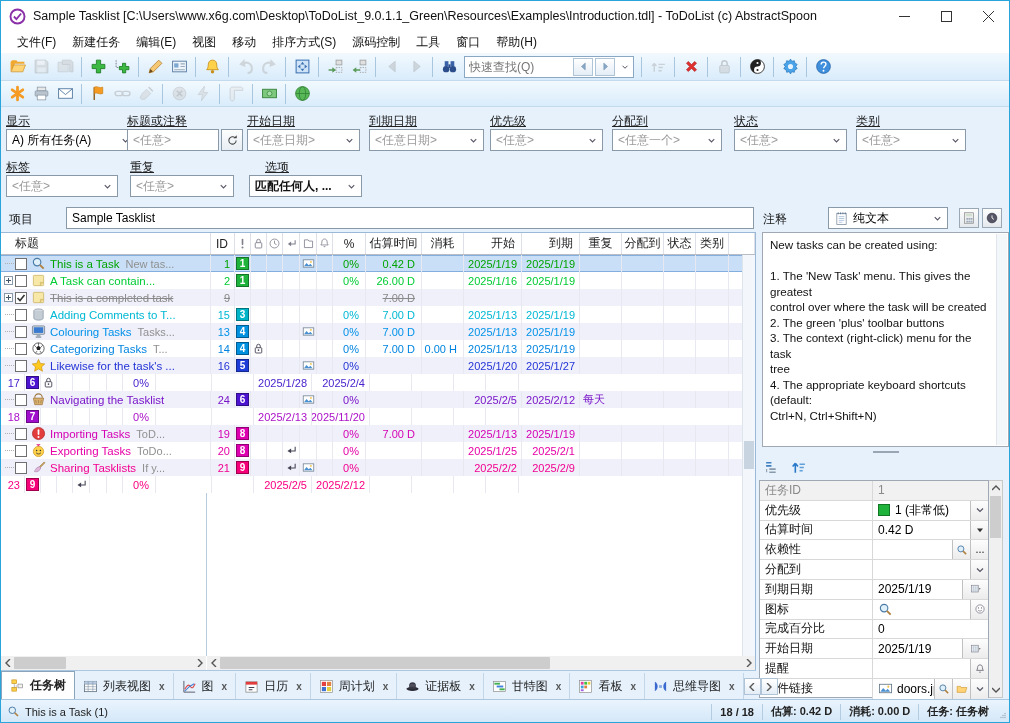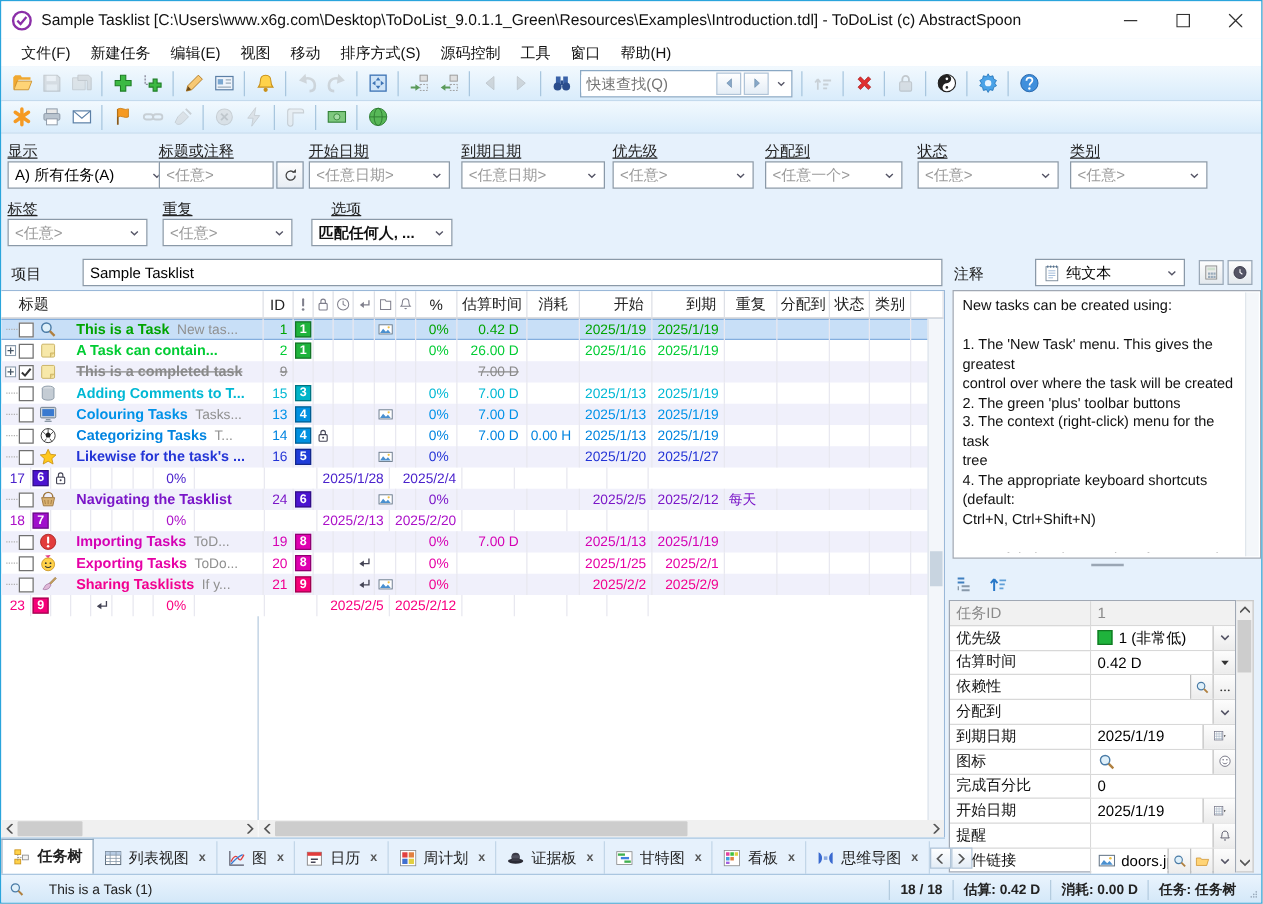--- a/index.html
+++ b/index.html
@@ -55,21 +55,21 @@
   .hcell { display:flex; align-items:center; border-right:1px solid #dde0e6; height:100%; overflow:hidden; justify-content:center; }
   .hcell.left { justify-content:flex-start; padding-left:14px; }
   .hcell.right { justify-content:flex-end; padding-right:6px; }
   .hcell svg { width:13px; height:13px; opacity:.75; }
   .trow { display:flex; height:17px; font-size:11px; align-items:stretch; }
   .trow.alt { background:#f0f0fb; }
   .trow.sel { background:#c8dff7; box-shadow:inset 0 1px 0 #84aede, inset 0 -1px 0 #84aede; }
   .tcell { display:flex; align-items:center; border-right:1px solid #e8e8f0; overflow:hidden; white-space:nowrap; }
   .tcell.right { justify-content:flex-end; }
   .tcell.center { justify-content:center; }
-  .ttl { font-weight:bold; font-size:11.5px; margin-right:6px;margin-left:11px; }
+  .ttl { font-weight:normal; font-size:11.5px; margin-right:6px; }
   .sub { color:#909090; font-size:11px; }
   .done .ttl, .done .sub, .done .num { text-decoration:line-through; color:#8a8a8a !important; }
   .tree-dots { width:9px; border-top:1px dotted #b0b0b0; margin:0 1px; }
   .expand-box { width:9px; height:9px; flex:none; margin-right:2px; }
   .cbx { width:12px; height:12px; border:1px solid #707070; background:#fff; flex:none; margin-right:4px; display:flex; align-items:center; justify-content:center; }
   .cbx svg { width:10px; height:10px; }
   .ricon { width:15px; height:15px; flex:none; margin-right:4px; }
   .ricon svg { width:15px; height:15px; }
   .pri-box { width:13px; height:13px; margin:auto; color:#fff; font-size:10px; font-weight:bold; display:flex; align-items:center; justify-content:center; border:1px solid rgba(0,0,0,.35); }
   .cell-ic svg { width:13px; height:13px; margin:auto; }
@@ -111,21 +111,21 @@
   .tab { height:26px; display:flex; align-items:center; padding:0 8px; font-size:12px; color:#222; border-right:1px solid #c2d6e8; gap:5px; white-space:nowrap; }
   .tab svg { width:15px; height:15px; }
   .tab .closex { font-size:10px; font-weight:bold; color:#555; margin-left:3px; }
   .tab.active { background:#fff; border:1px solid #8aa4bc; border-bottom:none; font-weight:bold; height:28px; }
   #tab-scroll { margin-left:auto; display:flex; margin-bottom:4px; margin-right:4px; }
   #tab-scroll .hs-btn { border:1px solid #b0c4d8; background:linear-gradient(#fff,#e4edf6); width:17px; height:17px; }
 
   
   #statusbar { position:absolute; left:0; top:698px; width:100%; height:24px; background:linear-gradient(#eaf4fd,#d3e7f8); border-top:1px solid #aac6e0; display:flex; align-items:center; font-size:11px; color:#222; }
   #statusbar .seg { padding:0 8px; border-left:1px solid #b4ccdf; height:16px; display:flex; align-items:center; font-weight:bold; white-space:nowrap; }
-  #sb-left { flex:1; display:flex; align-items:center; gap:19px; padding-left:6px; }
+  #sb-left { flex:1; display:flex; align-items:center; gap:5px; padding-left:6px; }
   #sb-left svg { width:13px; height:13px; }
   #grip { width:12px; height:100%; display:flex; align-items:flex-end; justify-content:flex-end; padding:3px; }
 </style>
 </head>
 <body>
 
 <div id="window">
 
   <div id="titlebar">
     <span class="app-ico">
@@ -1049,21 +1049,21 @@
           </span>
           <span class="tcell center cell-ic" style="width:16px"></span>
           <span class="tcell center" style="width:16px"></span>
           <span class="tcell center cell-ic" style="width:17px"></span>
           <span class="tcell center cell-ic" style="width:17px"></span>
           <span class="tcell center" style="width:16px"></span>
           <span class="tcell right num" style="width:33px;padding-right:6px;color:#ab10c8">0%</span>
           <span class="tcell right num" style="width:56px;padding-right:6px;color:#ab10c8"></span>
           <span class="tcell right num" style="width:42px;padding-right:6px;color:#ab10c8"></span>
           <span class="tcell right num" style="width:58px;padding-right:4px;color:#ab10c8">2025/2/13</span>
-          <span class="tcell right num" style="width:58px;padding-right:4px;color:#ab10c8">2025/2/20</span>
+          <span class="tcell right num" style="width:58px;padding-right:4px;color:#ab10c8">2025/11/20</span>
           <span class="tcell" style="width:42px;padding-left:3px;color:#ab10c8"></span>
           <span class="tcell" style="width:42px"></span>
           <span class="tcell" style="width:32px"></span>
           <span class="tcell" style="width:33px"></span>
           <span class="tcell" style="flex:1"></span>
         </div>
         <div class="trow alt">
           <span class="tcell" style="width:210px;padding-left:3px">
             <span class="tree-dots"></span>
             <span class="cbx"></span>

